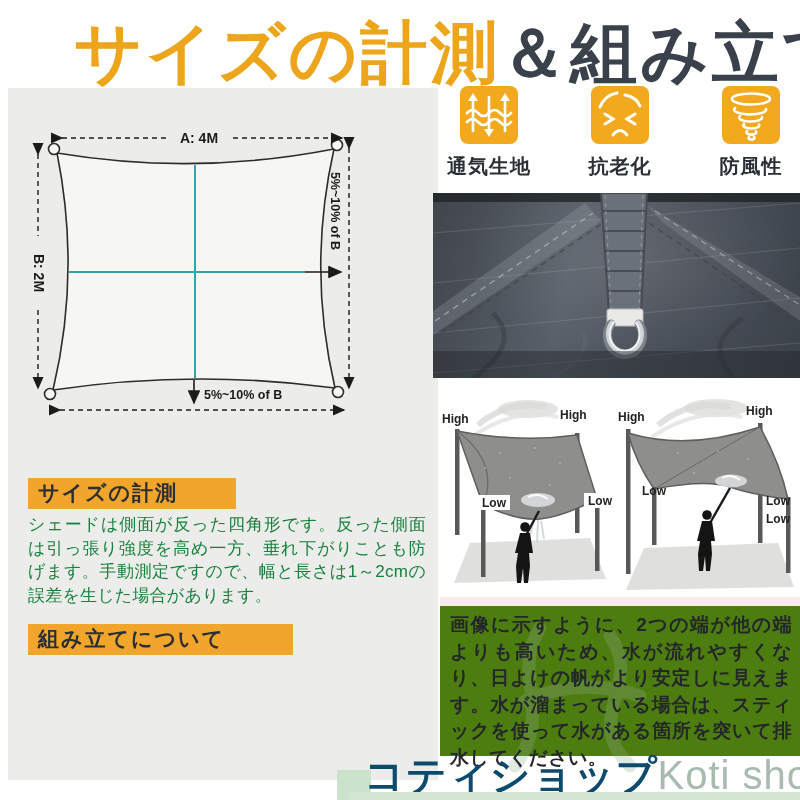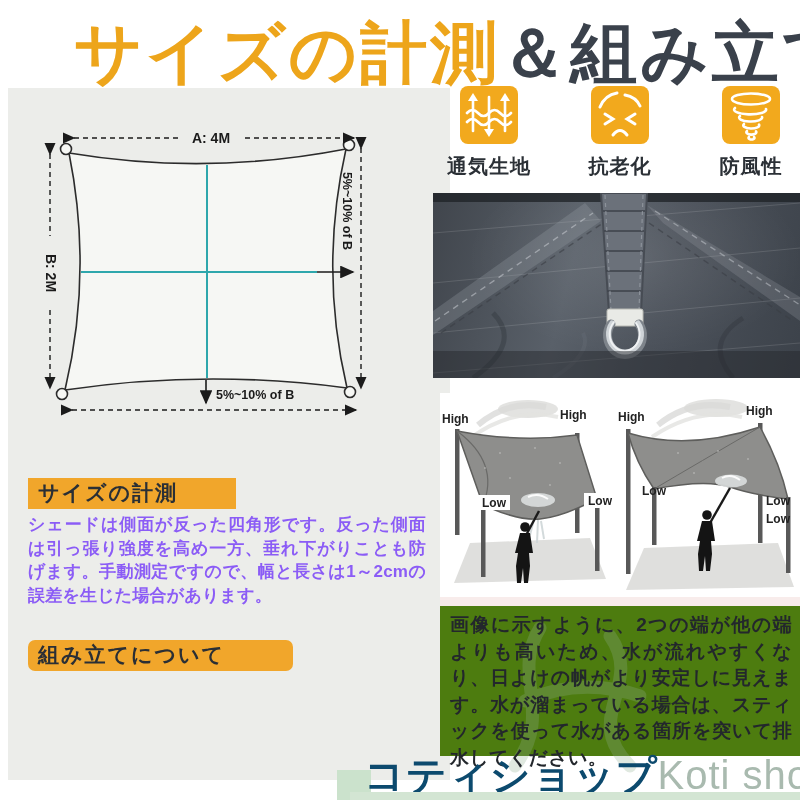--- a/index.html
+++ b/index.html
@@ -6,25 +6,25 @@
   body{
     width:800px;height:800px;position:relative;background:#ffffff;overflow:hidden;
     font-family:"Liberation Sans","DejaVu Sans",sans-serif;
   }
   
   .title{position:absolute;left:74px;top:8px;width:720px;height:72px;
     font-size:67px;font-weight:800;letter-spacing:3px;white-space:nowrap;}
   .title .t-orange{color:#EDA51B;}
   .title .t-dark{color:#3A414B;}
   
-  .left-panel{position:absolute;left:8px;top:88px;width:430px;height:692px;background:#ECEDEA;padding-left:12px;}
+  .left-panel{position:absolute;left:8px;top:88px;width:430px;height:692px;background:#ECEDEA;}
   .sec-head{position:absolute;left:20px;background:#F1A62B;color:#2A2F35;
     font-size:21px;font-weight:800;letter-spacing:2px;padding:3px 12px 4px 10px;line-height:24px;}
-  .sec-body{position:absolute;left:20px;width:398px;color:#8b5cf6;
-    font-size:17px;font-weight:700;line-height:23.5px;letter-spacing:0.2px;text-align:justify;}
+  .sec-body{position:absolute;left:20px;width:398px;color:#15803d;
+    font-size:17px;font-weight:400;line-height:23.5px;letter-spacing:0.2px;text-align:justify;}
   
   .features{position:absolute;left:440px;top:86px;width:360px;height:102px;
     display:flex;justify-content:space-between;padding:0 6px;box-sizing:border-box;}
   .feature{width:86px;display:flex;flex-direction:column;align-items:center;}
   .icon-box{width:58px;height:58px;background:#F2A91D;border-radius:8px;
     display:flex;align-items:center;justify-content:center;}
   .feature-label{margin-top:9px;font-size:20px;font-weight:800;color:#2B3036;white-space:nowrap;letter-spacing:1px;}
   
   .photo{position:absolute;left:433px;top:193px;width:367px;height:185px;overflow:hidden;
     background:
@@ -91,21 +91,21 @@
 
     <line x1="52" y1="322" x2="336" y2="322" stroke="#1b1b1b" stroke-width="1.4" stroke-dasharray="5,4" marker-start="url(#ah-r)" marker-end="url(#ah-r)"></line>
     <text x="196" y="311" font-size="12.5" font-weight="bold" fill="#1b1b1b">5%~10% of B</text>
   </svg>
 
   
   <div class="sec-head" style="top:390px;min-width:186px;">サイズの計測</div>
   <div class="sec-body" style="top:425px;">シェードは側面が反った四角形です。反った側面は引っ張り強度を高め一方、垂れ下がりことも防げます。手動測定ですので、幅と長さは1～2cmの誤差を生じた場合があります。</div>
 
   
-  <div class="sec-head" style="top:552px;min-width:243px;border-radius:7px;">組み立てについて</div>
+  <div class="sec-head" style="top:536px;min-width:243px;">組み立てについて</div>
 </div>
 
 <div class="features">
   <div class="feature">
     <div class="icon-box">
       <svg width="56" height="56" viewBox="0 0 56 56" fill="none" stroke="#fff" stroke-width="2.6" stroke-linecap="round">
         <path d="M6,26 q5.5,-6 11,0 t11,0 t11,0 t11,0"></path>
         <path d="M6,35 q5.5,-6 11,0 t11,0 t11,0 t11,0"></path>
         <line x1="12" y1="44" x2="12" y2="12"></line>
           <polygon points="12,6 7,14 17,14" fill="#fff" stroke="none"></polygon>

